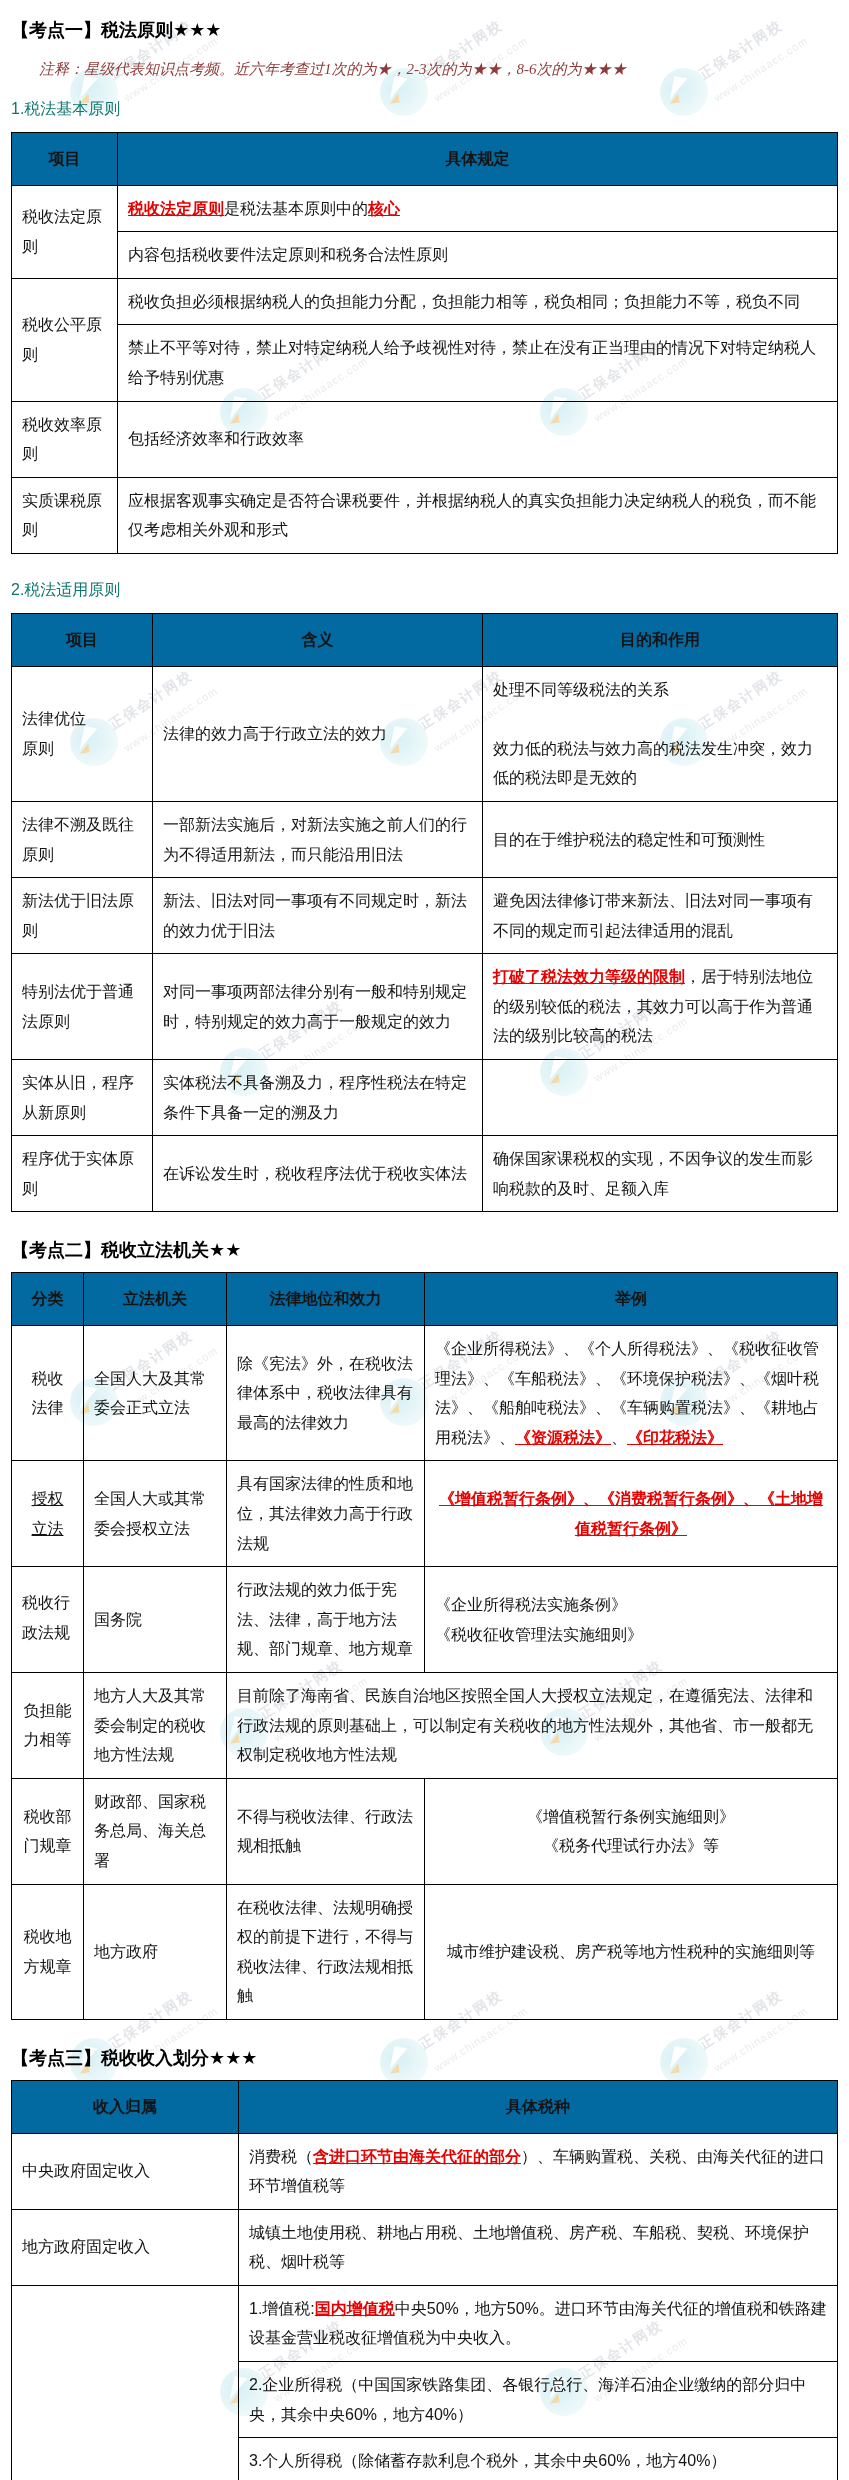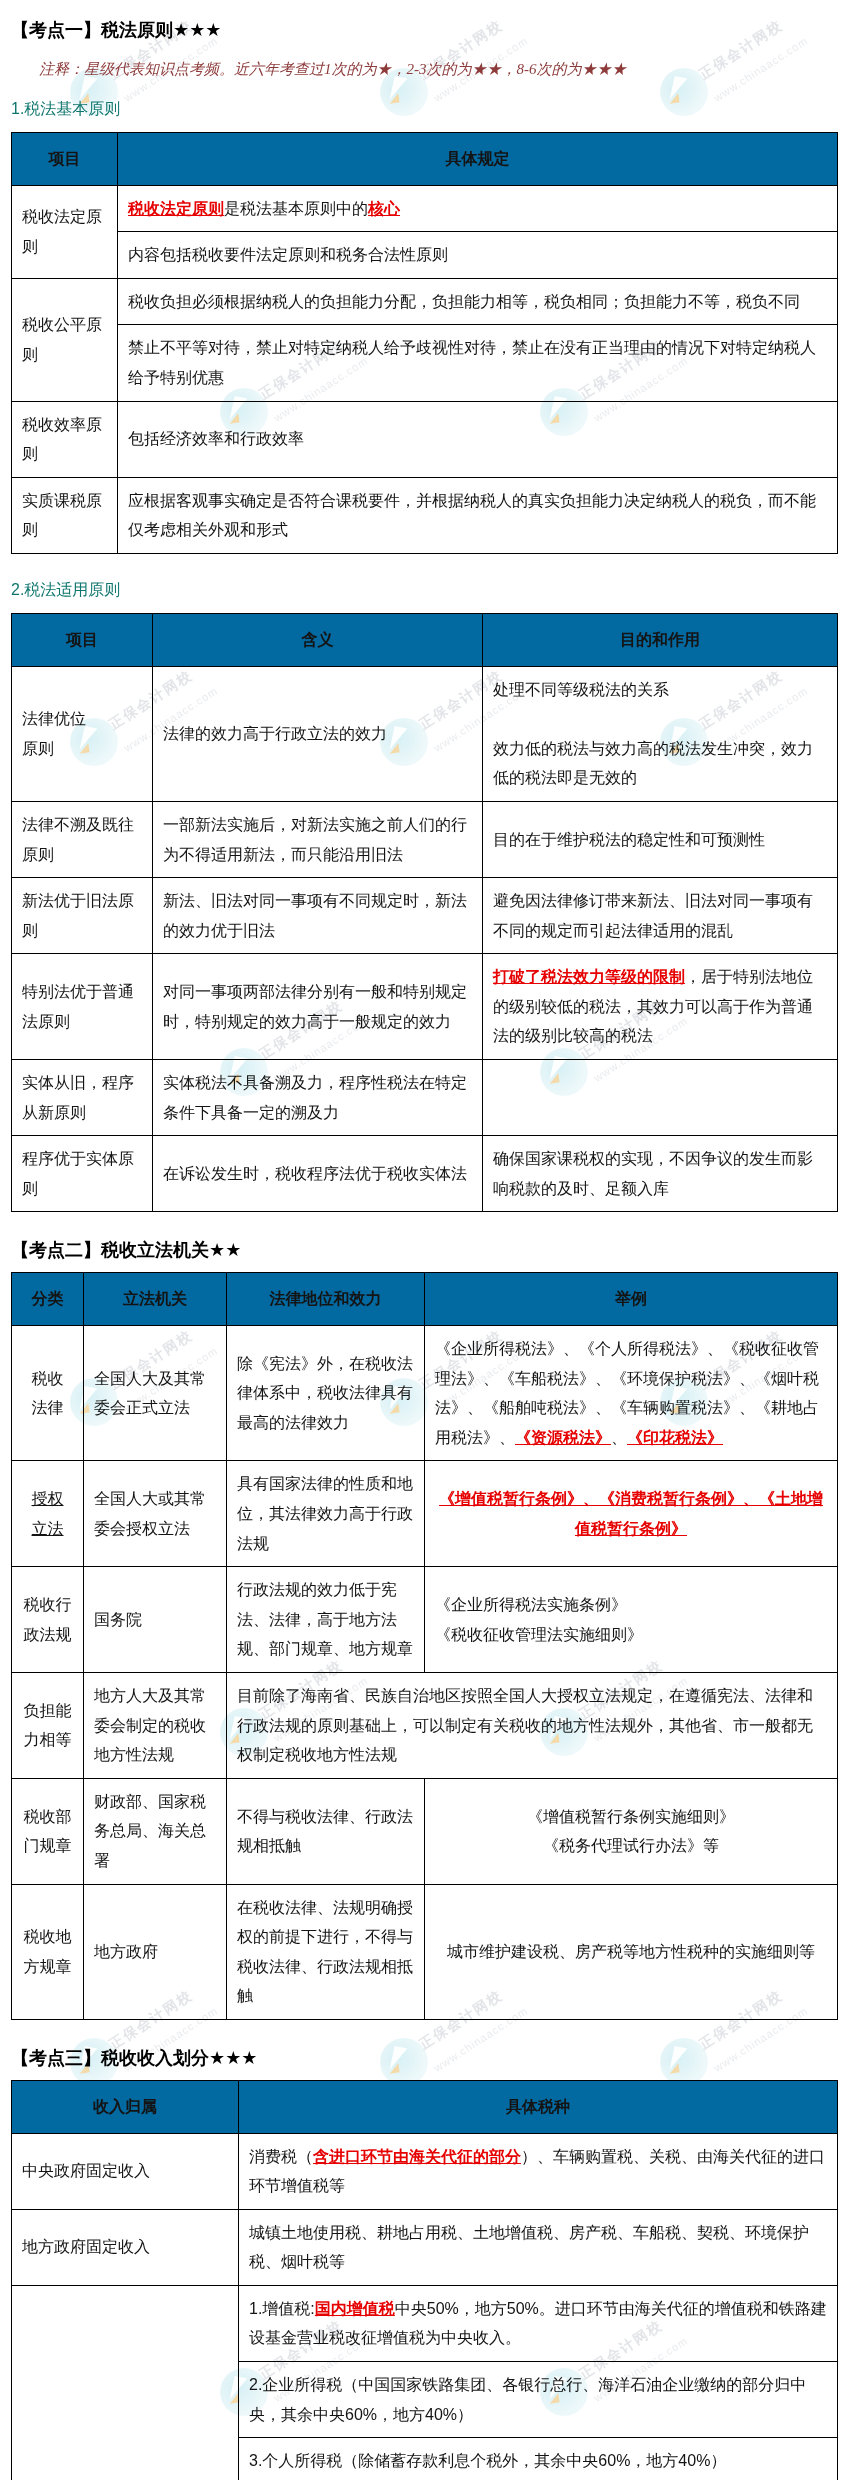--- a/index.html
+++ b/index.html
@@ -283,21 +283,21 @@
           <td><span>《企业所得税法》、《个人所得税法》、《税收征收管理法》、《车船税法》、《环境保护税法》、《烟叶税法》、《船舶吨税法》、《车辆购置税法》、《耕地占用税法》、</span><span class="hl">《资源税法》</span><span>、</span><span class="hl">《印花税法》</span></td>
         </tr>
         <tr>
           <td style="text-align: center; text-decoration: underline;"><span>授权
 立法</span></td>
           <td><span>全国人大或其常委会授权立法</span></td>
           <td><span>具有国家法律的性质和地位，其法律效力高于行政法规</span></td>
           <td style="text-align: center;"><span class="hl">《增值税暂行条例》、《消费税暂行条例》、《土地增值税暂行条例》</span></td>
         </tr>
         <tr>
-          <td style="text-align: center;"><span>税收行政法规</span></td>
+          <td style=" font-family: Liberation Mono, monospace;"><span>税收行政法规</span></td>
           <td><span>国务院</span></td>
           <td><span>行政法规的效力低于宪法、法律，高于地方法规、部门规章、地方规章</span></td>
           <td style="text-align: left;"><span>《企业所得税法实施条例》
 《税收征收管理法实施细则》</span></td>
         </tr>
         <tr>
           <td style="text-align: center;"><span>负担能力相等</span></td>
           <td><span>地方人大及其常委会制定的税收地方性法规</span></td>
           <td colspan="2"><span>目前除了海南省、民族自治地区按照全国人大授权立法规定，在遵循宪法、法律和行政法规的原则基础上，可以制定有关税收的地方性法规外，其他省、市一般都无权制定税收地方性法规</span></td>
         </tr>

